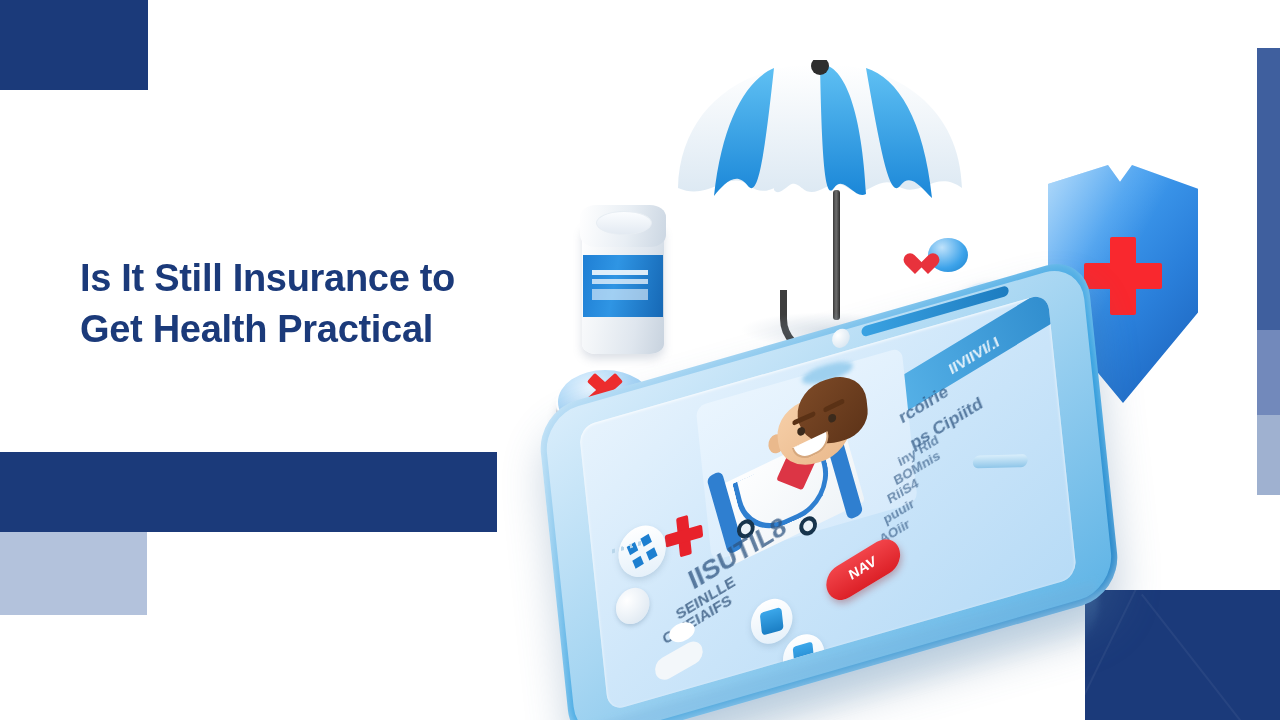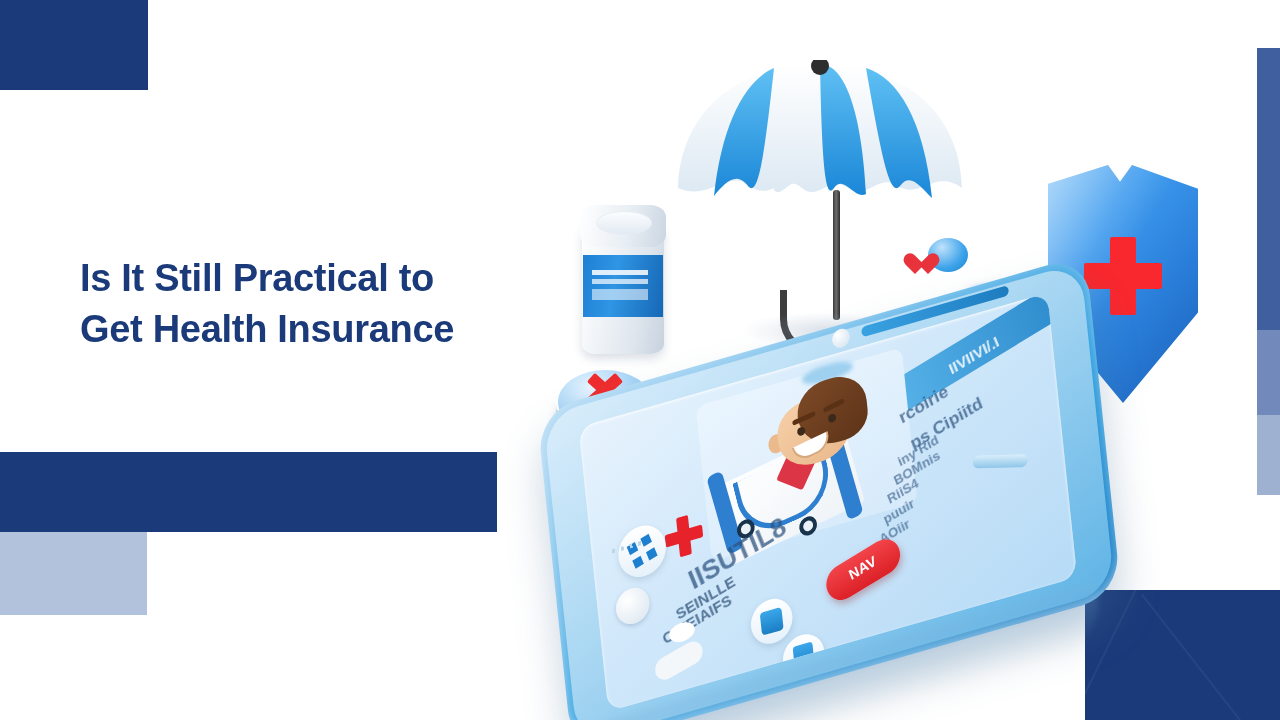--- a/index.html
+++ b/index.html
@@ -195,22 +195,22 @@
   <div class="deco" id="deco-bar"></div>
   <div class="deco" id="deco-light"></div>
   <div class="deco" id="deco-right"></div>
   <div class="deco" id="deco-br">
     <span class="ln l1"></span>
 
     <span class="ln l3"></span>
   </div>
 
   <h1 id="headline">
-    <span class="ln">Is It Still Practical to</span>
-    <span class="ln">Get Health Insurance</span>
+    <span class="ln">Is It Still Insurance to</span>
+    <span class="ln">Get Health Practical</span>
   </h1>
 
   <div id="art">
 
     <div class="obj" id="umbrella">
       <svg class="canopy" viewBox="0 0 300 160">
         <defs>
           <linearGradient id="ub" x1="0" y1="0" x2="0" y2="1">
             <stop offset="0" stop-color="#5fc0f3"></stop>
               <stop offset="1" stop-color="#1b87d8"></stop>

